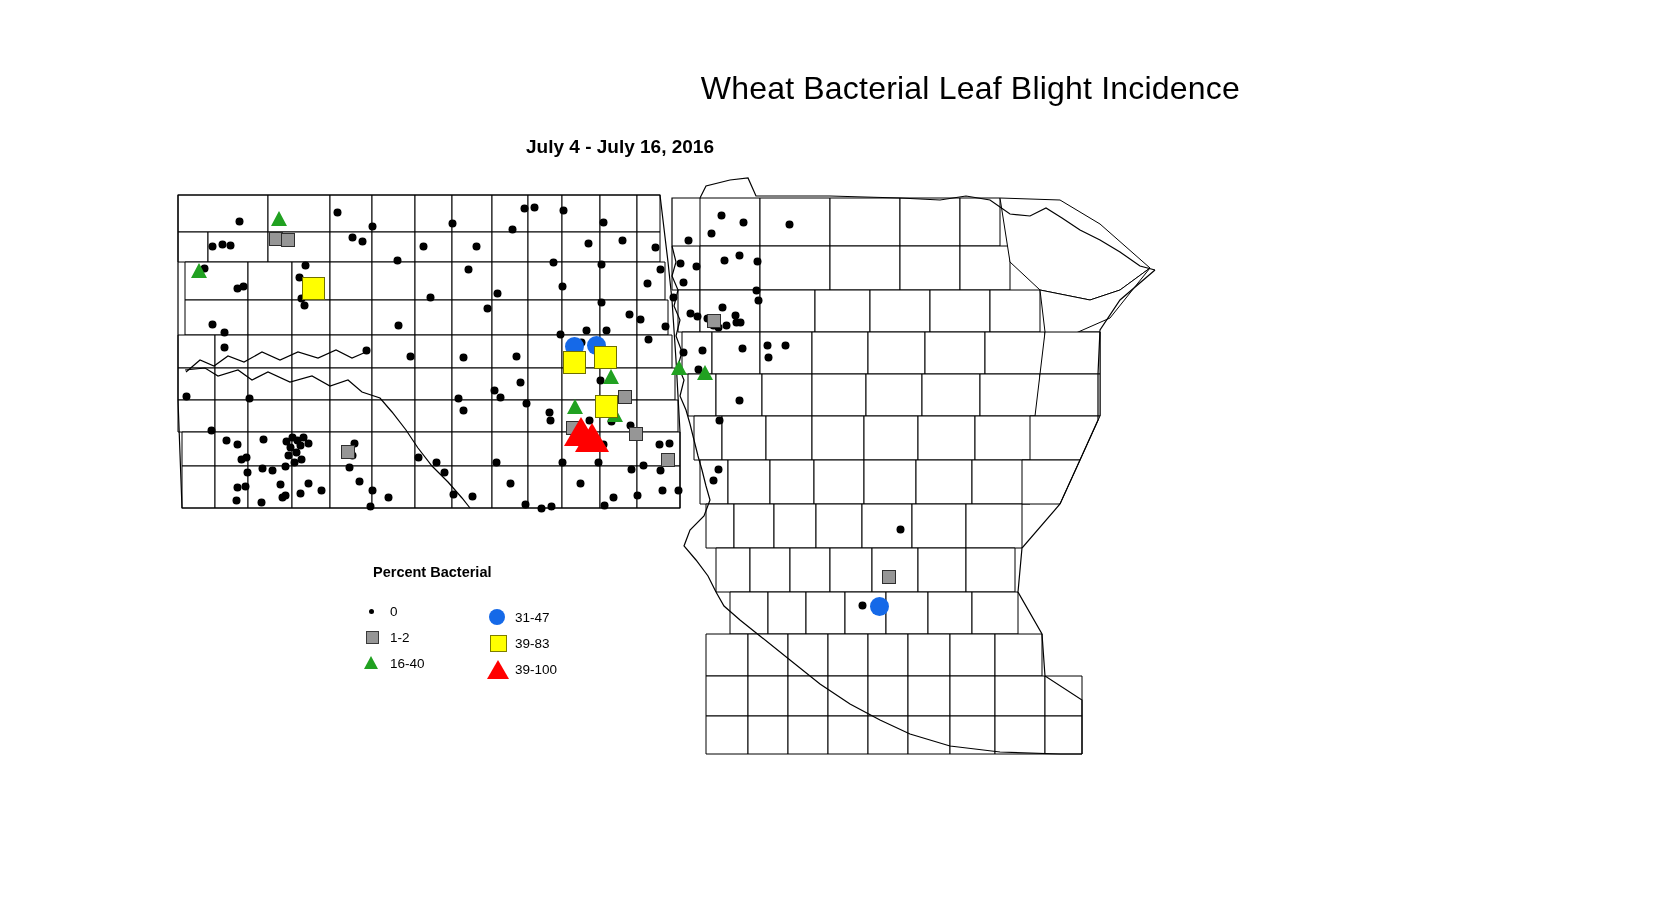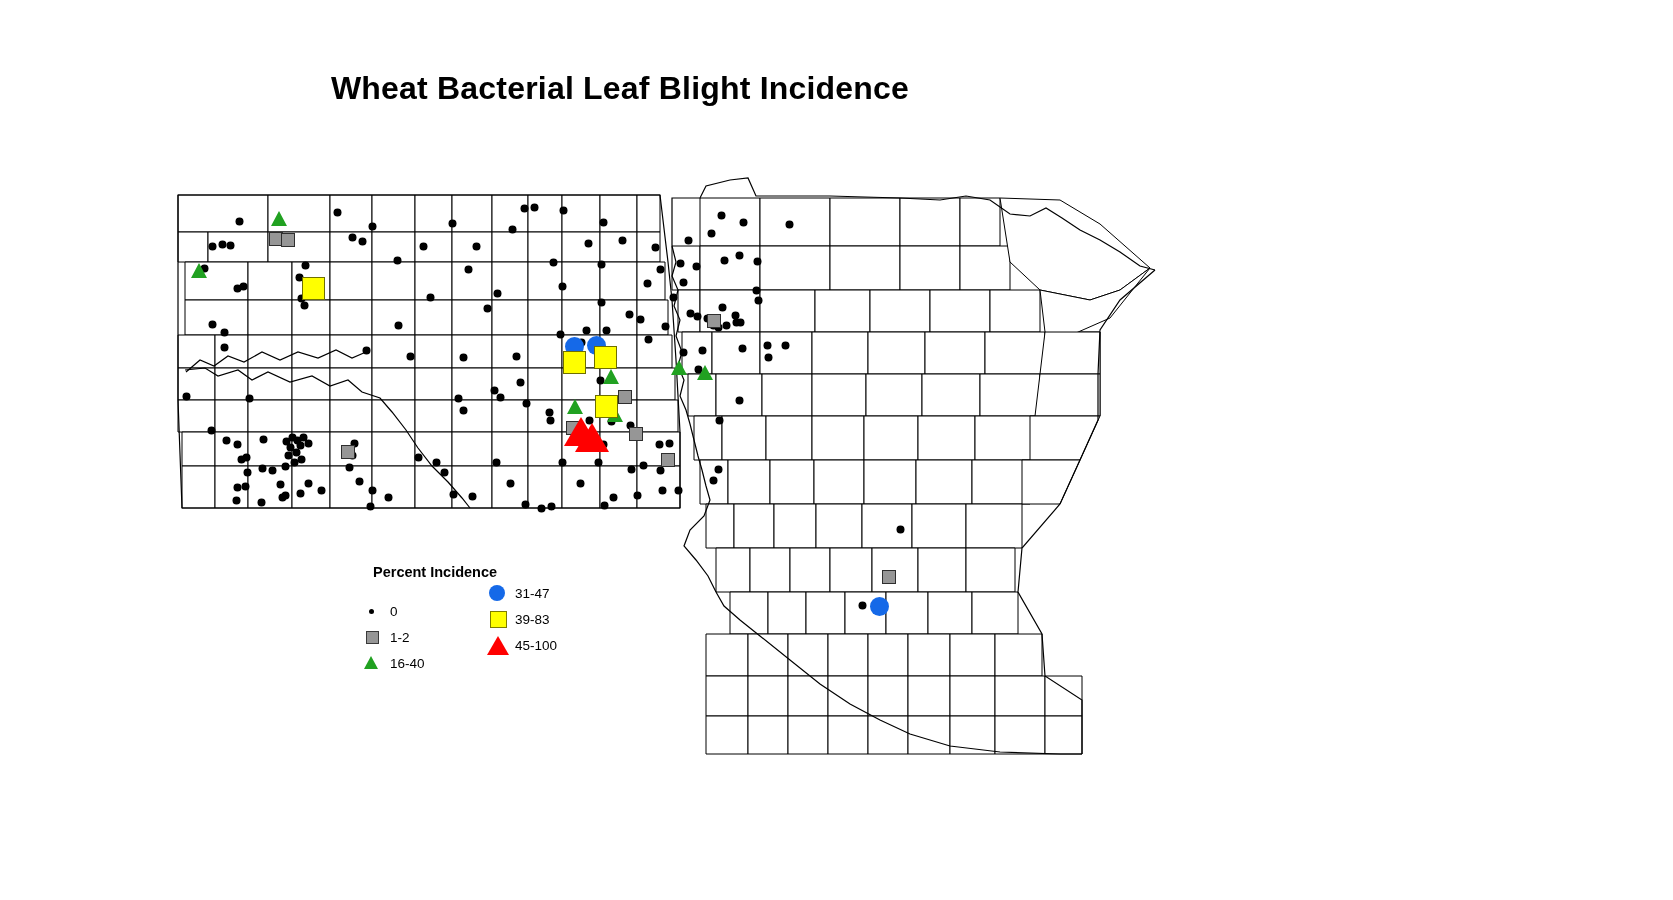--- a/index.html
+++ b/index.html
@@ -1,36 +1,36 @@
 <!DOCTYPE html>
 <html><head>
 <meta charset="utf-8">
 <style>
   html,body{margin:0;padding:0;background:#ffffff;}
   body{width:1673px;height:900px;overflow:hidden;
        font-family:"Liberation Sans","DejaVu Sans",sans-serif;color:#000;}
   #root{position:relative;width:1673px;height:900px;background:#fff;}
 
-  .title{position:absolute;left:0;top:70px;width:1240px;text-align:center;
-         font-size:32px;font-weight:bold;letter-spacing:0.2px;}
+  .title{position:absolute;left:0;top:70px;width:1240px;text-align:right;
+         font-size:32px;font-weight:normal;letter-spacing:0.2px;}
   .subtitle{position:absolute;left:0;top:136px;width:1240px;text-align:center;
             font-size:19px;font-weight:bold;}
 
   #mapwrap{position:absolute;left:0;top:0;width:1673px;height:900px;}
   svg.mapsvg{display:block;}
 
   .county{fill:#ffffff;stroke:#000000;stroke-width:1;vector-effect:non-scaling-stroke;}
   .stateline{fill:none;stroke:#000000;stroke-width:1.2;vector-effect:non-scaling-stroke;}
 
   .legend{position:absolute;left:360px;top:552px;width:300px;height:140px;}
   .legend-title{position:absolute;left:13px;top:12px;font-size:14.5px;font-weight:bold;
                 white-space:nowrap;}
   .legend-col{position:absolute;}
   .legend-col.left{left:0px;top:46px;}
-  .legend-col.right{left:125px;top:28px;}
+  .legend-col.right{left:125px;top:52px;}
   .legend-row{position:relative;height:26px;display:flex;align-items:center;}
   .legend-sym{width:26px;height:22px;position:relative;flex:0 0 26px;}
   .legend-label{font-size:13.5px;white-space:nowrap;margin-left:4px;}
 
   .sym-dot{position:absolute;left:9px;top:9px;width:5px;height:5px;border-radius:50%;
            background:#000;}
   .sym-sq-gray{position:absolute;left:6px;top:5px;width:11px;height:11px;
                background:#969696;border:1px solid #3a3a3a;}
   .sym-tri-green{position:absolute;left:4px;top:4px;width:0;height:0;
                  border-left:7px solid transparent;border-right:7px solid transparent;
@@ -53,20 +53,21 @@
   .m-sqyellow{width:21px;height:21px;background:#ffff00;border:1.5px solid #6f6f00;}
   .m-trired{width:0;height:0;border-left:17px solid transparent;
             border-right:17px solid transparent;border-bottom:29px solid #ff0000;}
 </style>
 </head>
 <body>
 
 <div id="root">
 
   <div class="title">Wheat Bacterial Leaf Blight Incidence</div>
+  <div class="subtitle">July 4 - July 16, 2016</div>
 
   <div id="mapwrap">
     <svg class="mapsvg" width="1673" height="900" viewBox="0 0 1673 900">
       <g id="nd-layer">
           <rect x="178" y="195" width="90" height="37" class="county"></rect>
           <rect x="268" y="195" width="62" height="37" class="county"></rect>
           <rect x="330" y="195" width="42" height="37" class="county"></rect>
           <rect x="372" y="195" width="43" height="37" class="county"></rect>
           <rect x="415" y="195" width="37" height="37" class="county"></rect>
           <rect x="452" y="195" width="40" height="37" class="county"></rect>
@@ -481,21 +482,21 @@
         <div class="marker m-sqyellow" style="left: 302px; top: 277px;"></div>
         <div class="marker m-sqyellow" style="left: 563px; top: 351px;"></div>
         <div class="marker m-sqyellow" style="left: 594px; top: 346px;"></div>
         <div class="marker m-sqyellow" style="left: 595px; top: 395px;"></div>
         <div class="marker m-trired" style="left: 564px; top: 416.5px;"></div>
         <div class="marker m-trired" style="left: 575px; top: 422.5px;"></div>
       </div>
   </div>
 
   <div class="legend">
-    <div class="legend-title">Percent Incidence</div>
+    <div class="legend-title">Percent Bacterial</div>
     <div class="legend-col left" id="leg-left">
         <div class="legend-row">
           <div class="legend-sym">
             <div class="sym-dot"></div>
           </div>
           <div class="legend-label">0</div>
         </div>
         <div class="legend-row">
           <div class="legend-sym">
             <div class="sym-sq-gray"></div>
@@ -519,18 +520,18 @@
         <div class="legend-row">
           <div class="legend-sym">
             <div class="sym-sq-yellow"></div>
           </div>
           <div class="legend-label">39-83</div>
         </div>
         <div class="legend-row">
           <div class="legend-sym">
             <div class="sym-tri-red"></div>
           </div>
-          <div class="legend-label">45-100</div>
+          <div class="legend-label">39-100</div>
         </div>
       </div>
   </div>
 
 </div>
 
 </body></html>

